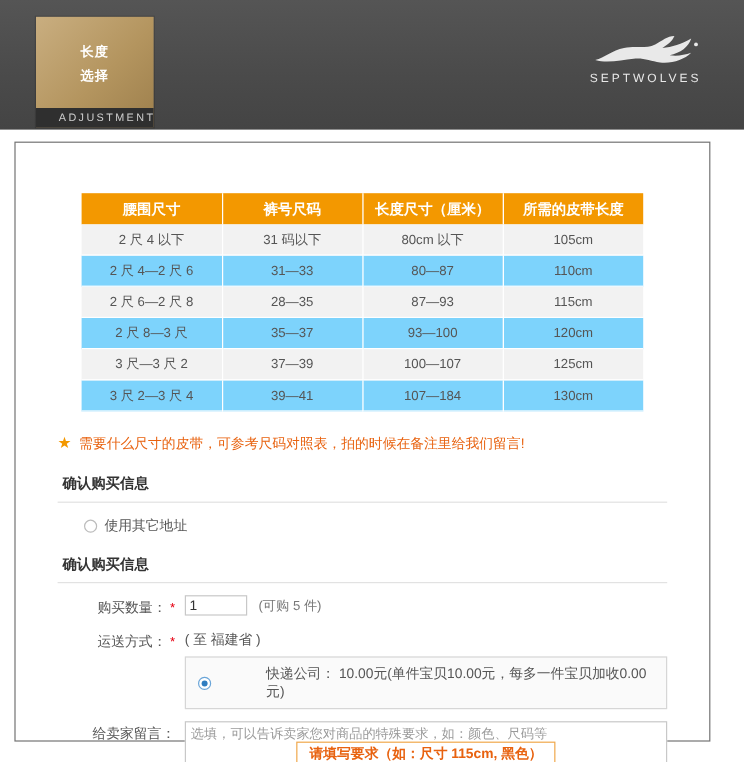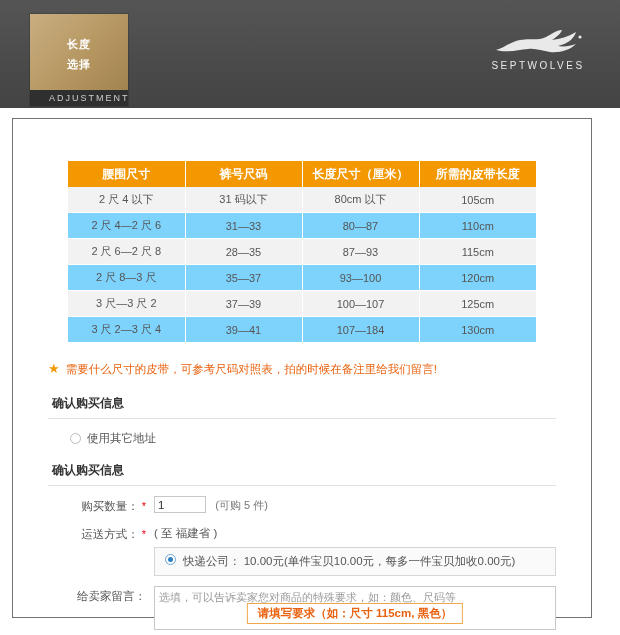--- a/index.html
+++ b/index.html
@@ -236,20 +236,22 @@
     padding-top: 2px;
   }
   .ship-box {
     margin-top: 6px;
     border: 1px solid #d6d6d6;
     background: #fafafa;
     padding: 6px 10px;
     font-size: 11.5px;
     color: #555;
     display: flex;
+    align-items: center;
+    gap: 39px;
   }
   .ship-box .radio { margin-right: 7px; }
   .msg-wrap {
     position: relative;
     width: 100%;
     max-width: 408px;
     border: 1px solid #c8c8c8;
     box-sizing: border-box;
     padding: 3px 4px 24px 4px;
     background: #fff;

